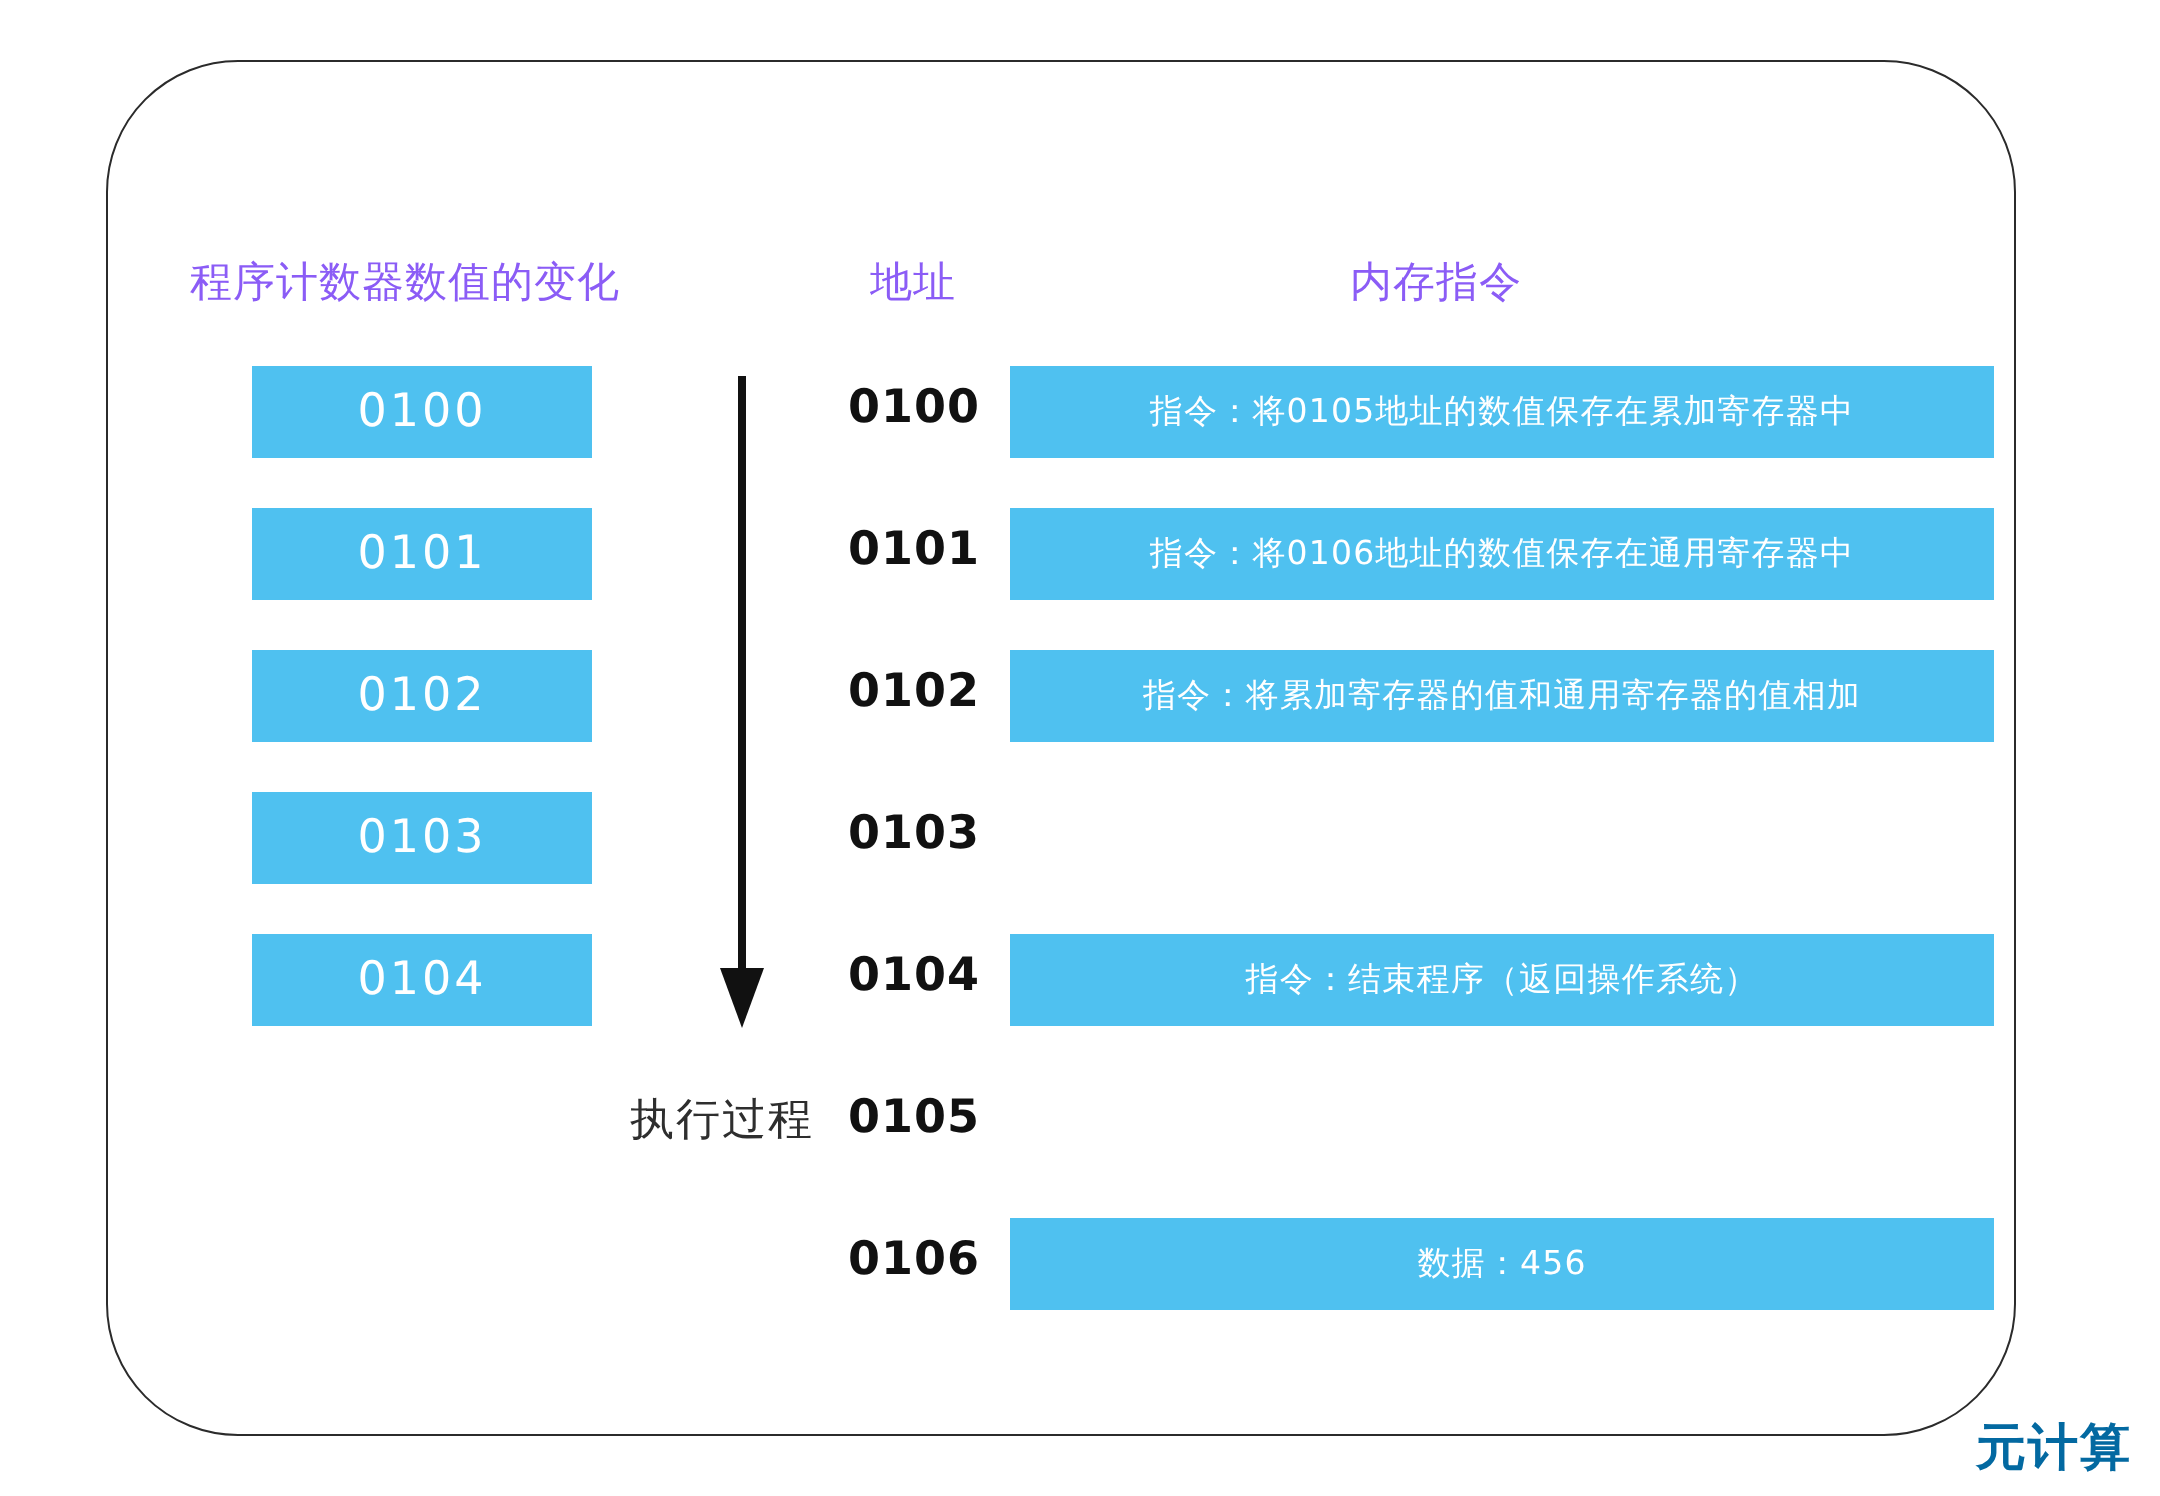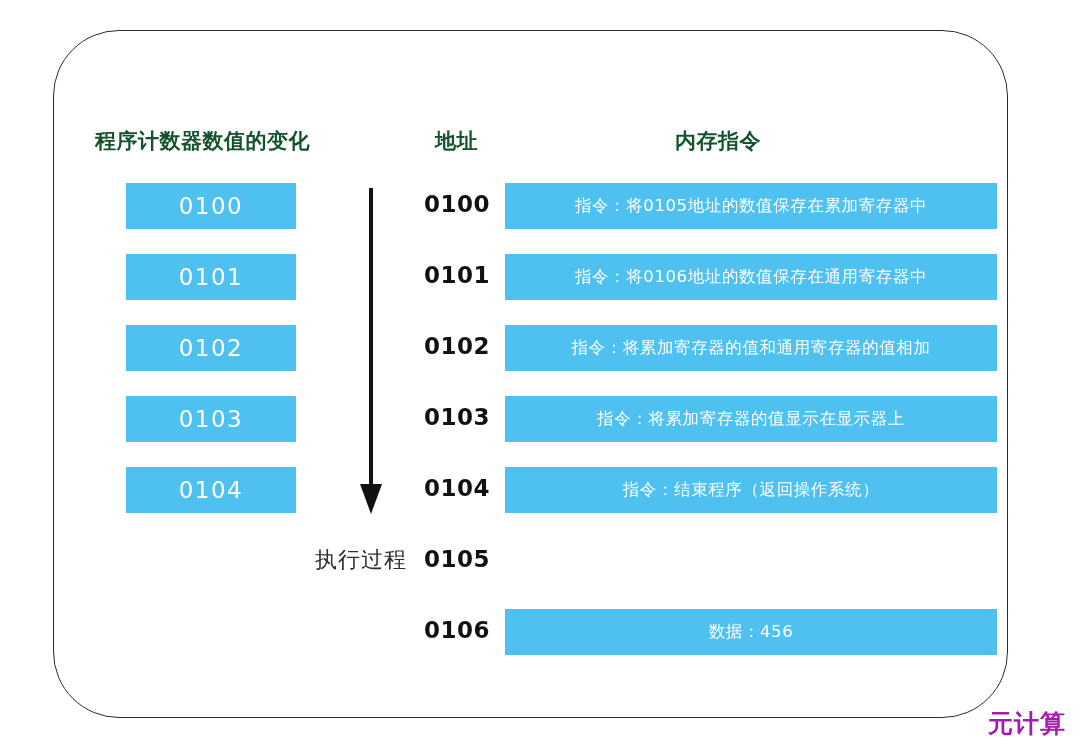--- a/index.html
+++ b/index.html
@@ -26,22 +26,22 @@
     border: 1.6px solid #2b2b2b;
     border-radius: 66px;
     box-sizing: border-box;
     background: #ffffff;
   }
 
   
   .heading {
     position: absolute;
     font-size: 21px;
-    color: #14532d;
-    font-weight: 700;
+    color: #8b5cf6;
+    font-weight: 400;
     white-space: nowrap;
     letter-spacing: 0.5px;
   }
   .heading.pc      { left: 95px;  top: 127px; }
   .heading.addr    { left: 425px; top: 127px; margin-left: 10px; }
   .heading.memory  { left: 675px; top: 127px; }
 
   
   .pc-col {
     position: absolute;
@@ -120,21 +120,21 @@
     text-align: right;
   }
 
   
   .watermark {
     position: absolute;
     right: 14px;
     bottom: 8px;
     font-size: 25px;
     font-weight: bold;
-    color: #a21caf;
+    color: #0369a1;
     letter-spacing: 1px;
   }
 </style>
 </head>
 <body>
 
 <div class="frame"></div>
 
 <div class="heading pc">程序计数器数值的变化</div>
 <div class="heading addr">地址</div>
@@ -164,21 +164,20 @@
     <div class="mem-row">
       <div class="mem-addr">0101</div>
       <div class="mem-bar">指令：将0106地址的数值保存在通用寄存器中</div>
     </div>
     <div class="mem-row">
       <div class="mem-addr">0102</div>
       <div class="mem-bar">指令：将累加寄存器的值和通用寄存器的值相加</div>
     </div>
     <div class="mem-row">
       <div class="mem-addr">0103</div>
-      <div class="mem-bar">指令：将累加寄存器的值显示在显示器上</div>
     </div>
     <div class="mem-row">
       <div class="mem-addr">0104</div>
       <div class="mem-bar">指令：结束程序（返回操作系统）</div>
     </div>
     <div class="mem-row">
       <div class="mem-addr">0105</div>
     </div>
     <div class="mem-row">
       <div class="mem-addr">0106</div>

